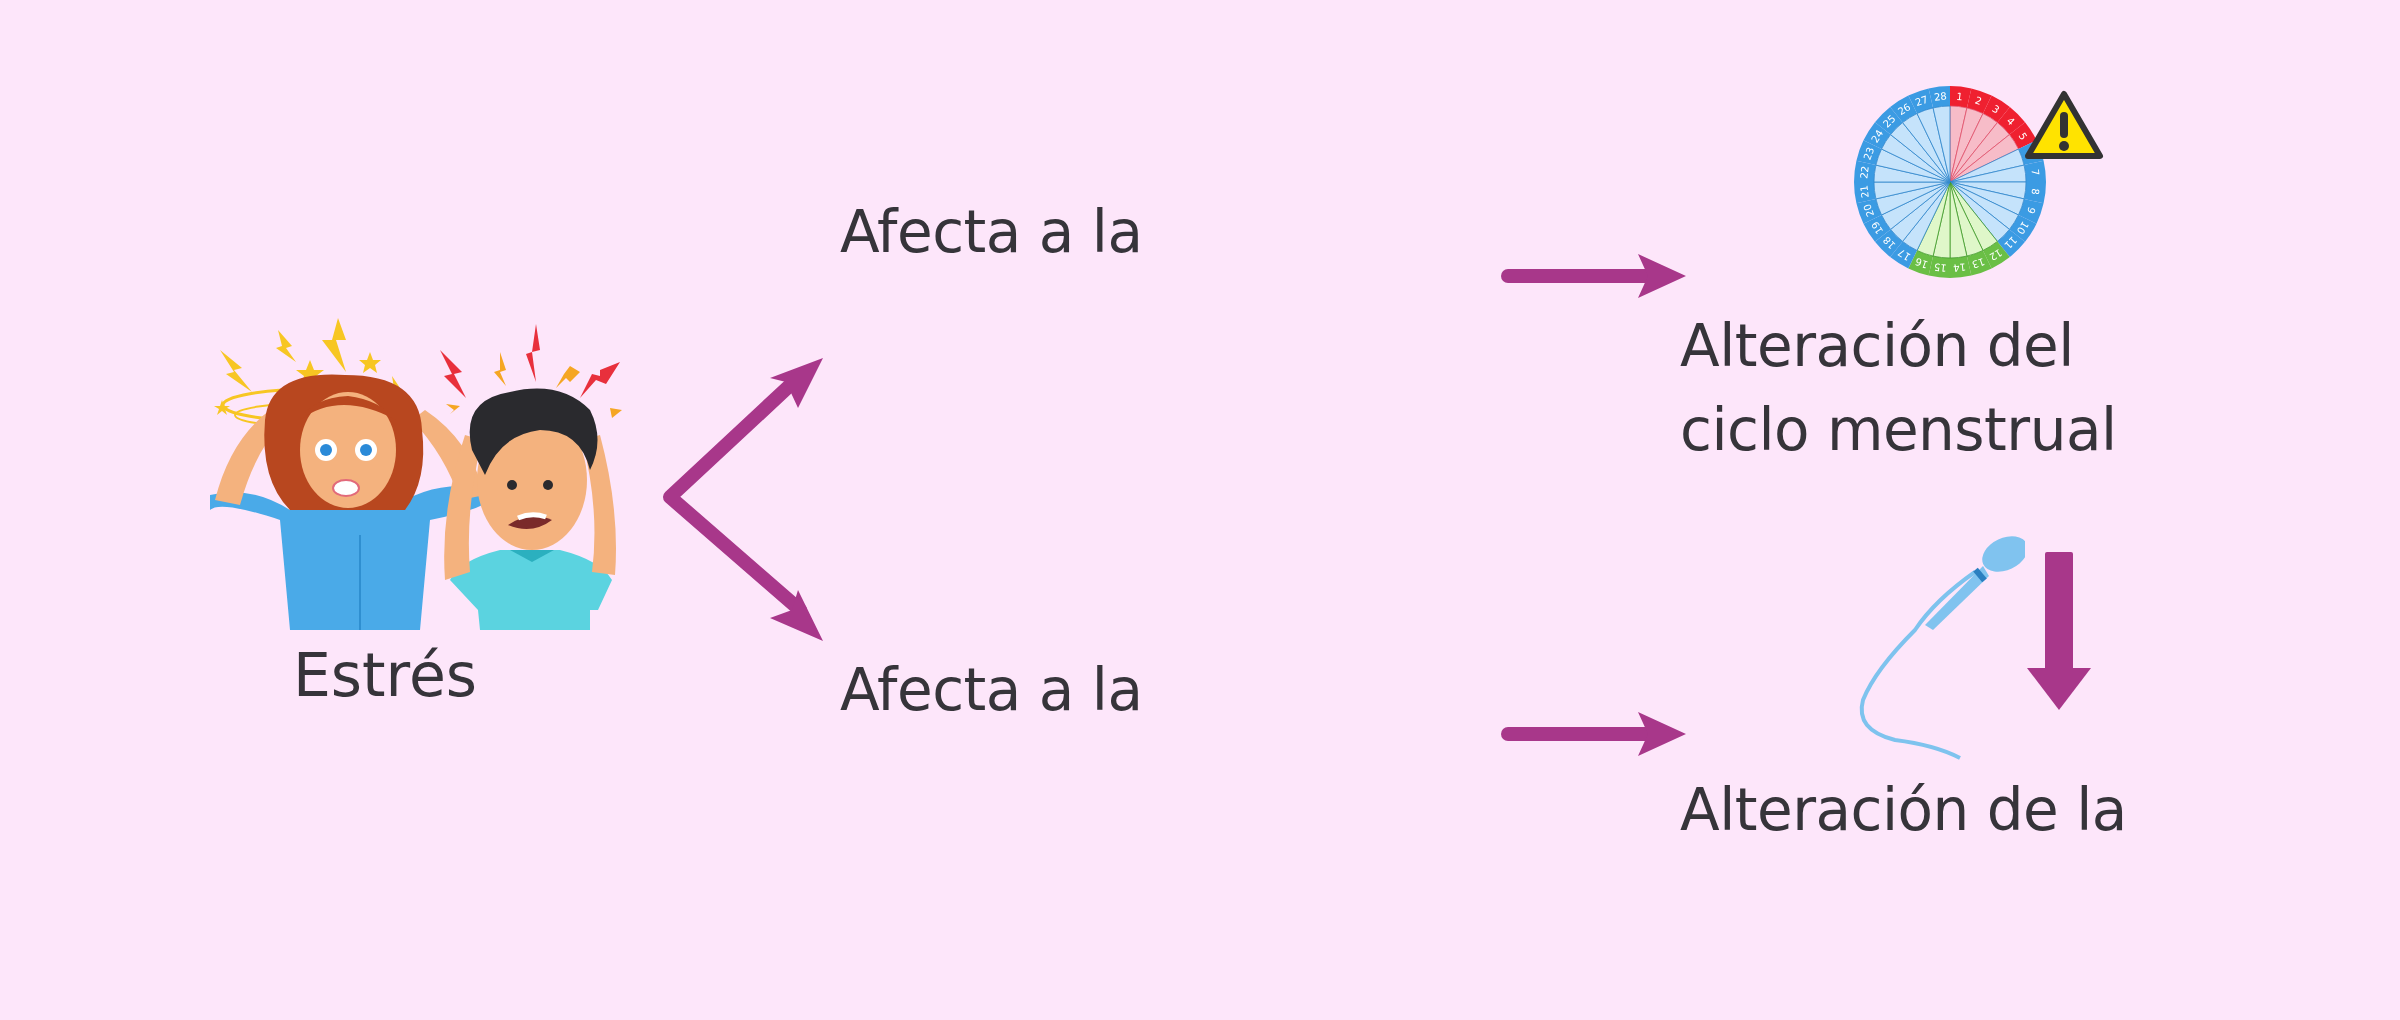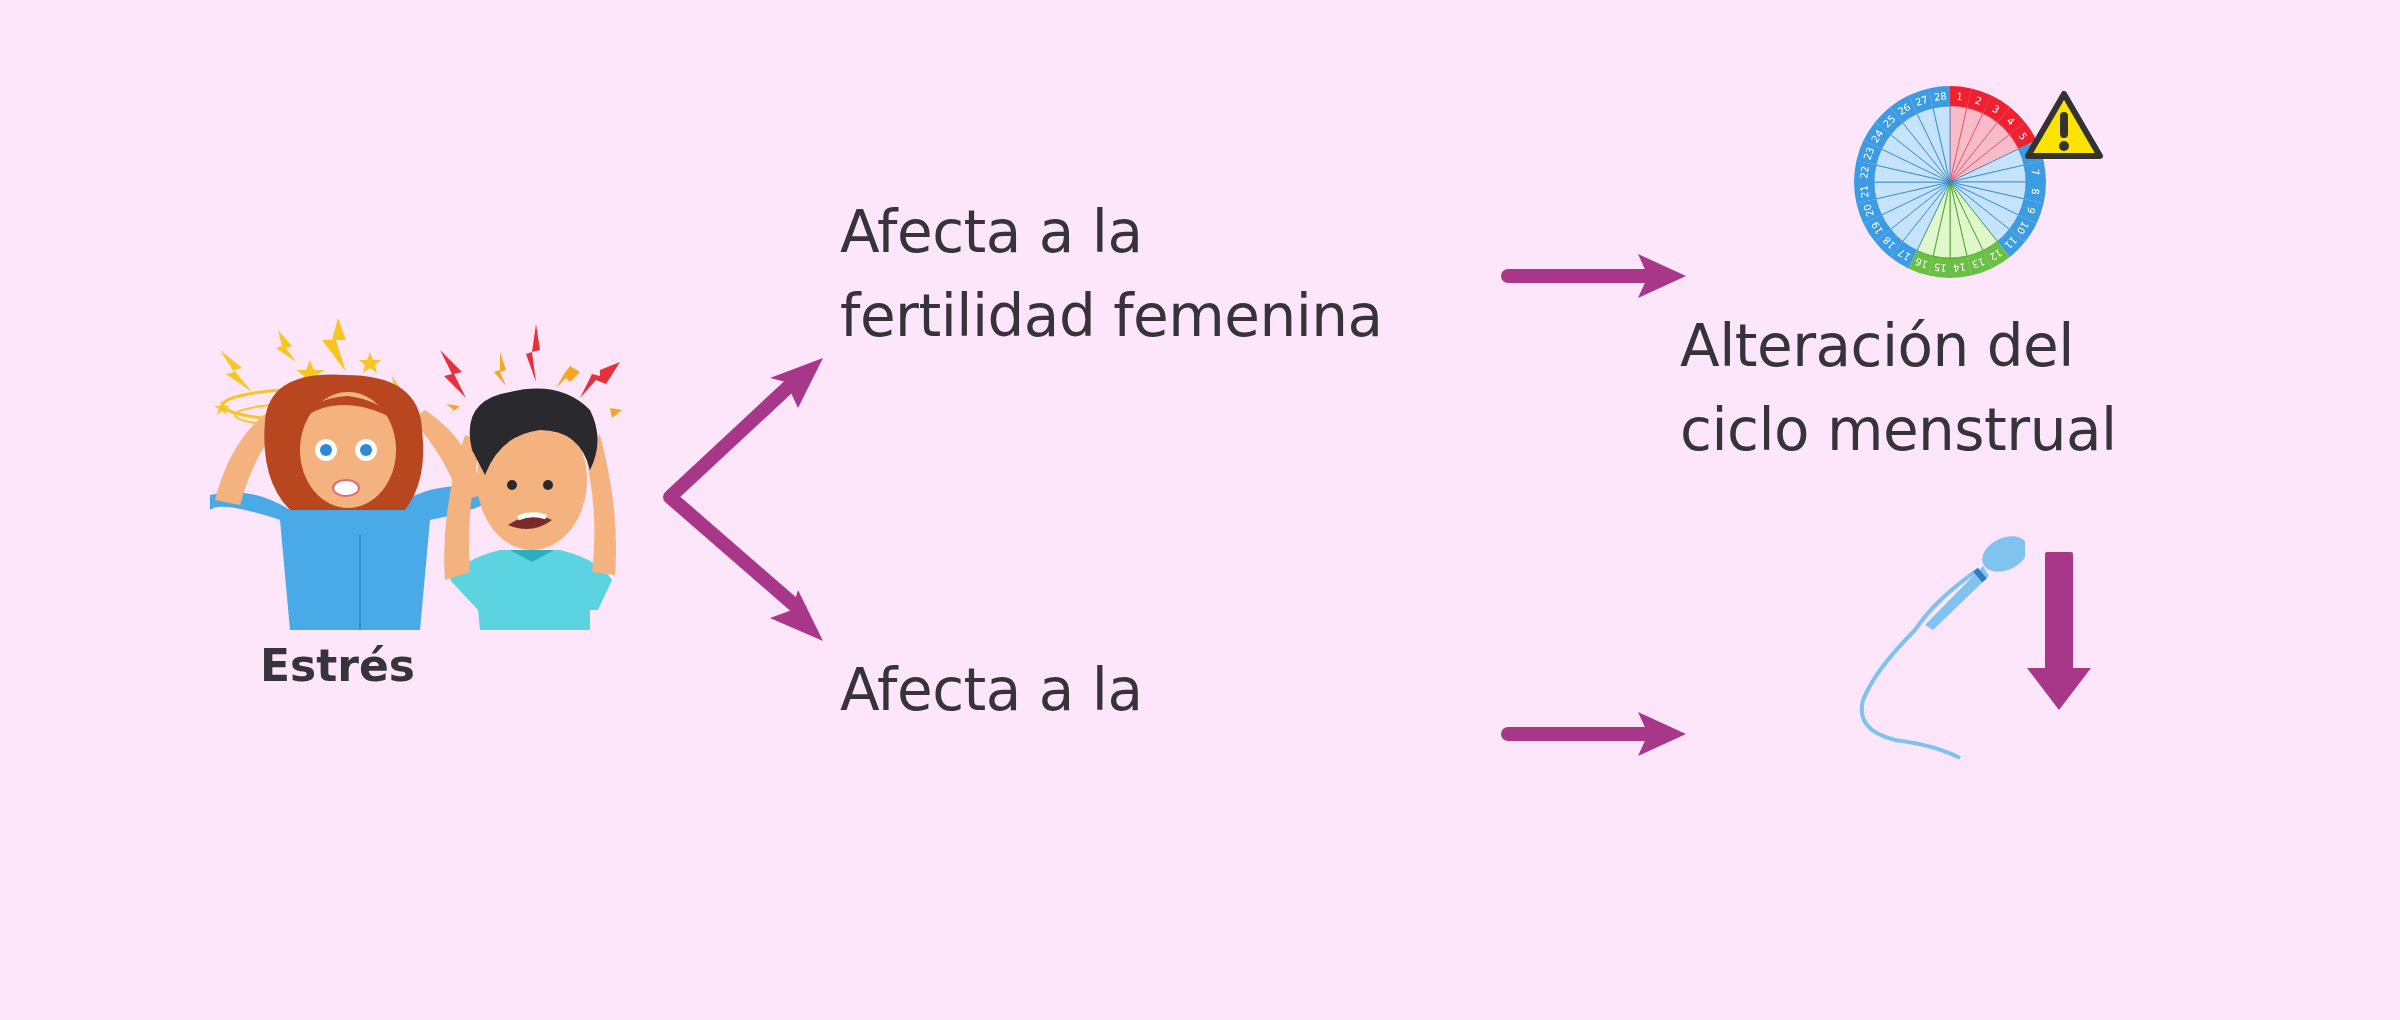--- a/index.html
+++ b/index.html
@@ -11,22 +11,22 @@
     position: relative;
   }
   .abs { position: absolute; }
   .label {
     position: absolute; text-align: left;
     font-size: 58px; line-height: 84px; letter-spacing: -0.5px;
     font-weight: normal;
   }
   .label span { display: block; white-space: nowrap; }
   .stress-label {
-    position: absolute; font-weight: bold; font-size: 44px;
-    left: 260px; top: 640px; width: 250px; 
+    position: absolute; font-weight: normal; font-size: 60px;
+    left: 260px; top: 640px; width: 250px; text-align: center;
   }
   svg { display: block; }
 </style>
 </head>
 <body>
 
 <div class="abs" style="left:160px; top:310px; width:480px; height:320px;">
   <svg width="480" height="320" viewBox="0 0 480 320">
 
     <g fill="#f7c623">
@@ -90,21 +90,20 @@
     <g fill="none" stroke="#a8378a" stroke-width="14" stroke-linecap="round" stroke-linejoin="round">
       <polyline points="160,46 30,167 160,280"></polyline>
     </g>
     <polygon points="183,28 130,48 146,52 158,78" fill="#a8378a"></polygon>
     <polygon points="183,311 158,260 152,280 130,288" fill="#a8378a"></polygon>
   </svg>
 </div>
 
 <div class="label" style="left:840px; top:190px; width:660px;">
   <span>Afecta a la</span>
-  <span>fertilidad femenina</span>
 </div>
 <div class="label" style="left:840px; top:648px; width:660px;">
   <span>Afecta a la</span>
 </div>
 
 <div class="abs" style="left:1498px; top:252px; width:190px; height:48px;">
   <svg width="190" height="48" viewBox="0 0 190 48">
     <line x1="10" y1="24" x2="150" y2="24" stroke="#a8378a" stroke-width="14" stroke-linecap="round"></line>
     <polygon points="188,24 140,2 150,24 140,46" fill="#a8378a"></polygon>
   </svg>
@@ -226,13 +225,14 @@
   </svg>
 </div>
 <div class="abs" style="left:2026px; top:550px; width:66px; height:162px;">
   <svg width="66" height="162" viewBox="0 0 66 162">
     <rect x="19" y="2" width="28" height="118" rx="2" fill="#a8378a"></rect>
     <polygon points="1,118 65,118 33,160" fill="#a8378a"></polygon>
   </svg>
 </div>
 
 <div class="label" style="left:1680px; top:768px; width:580px;">
+  <span>Alteración de la</span>
 </div>
 
 </body></html>

